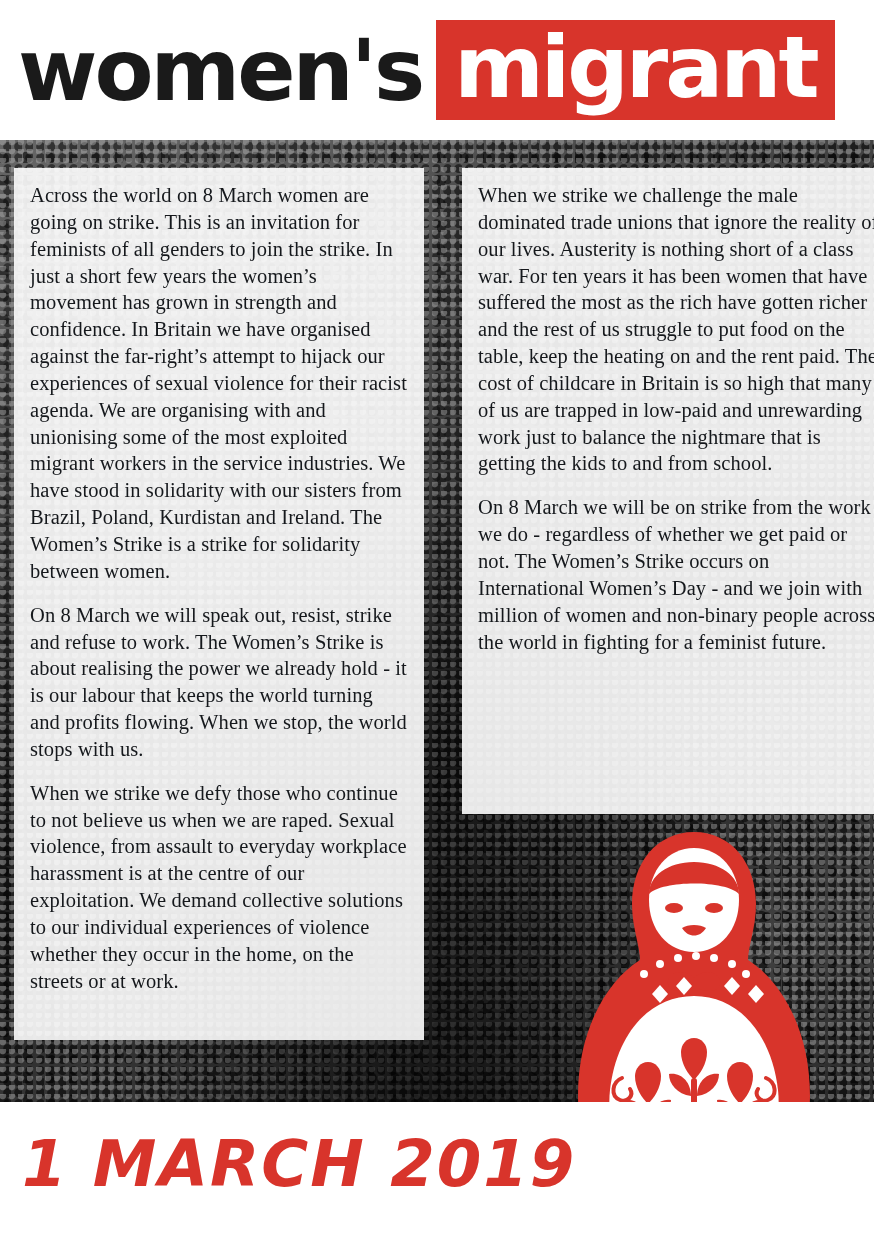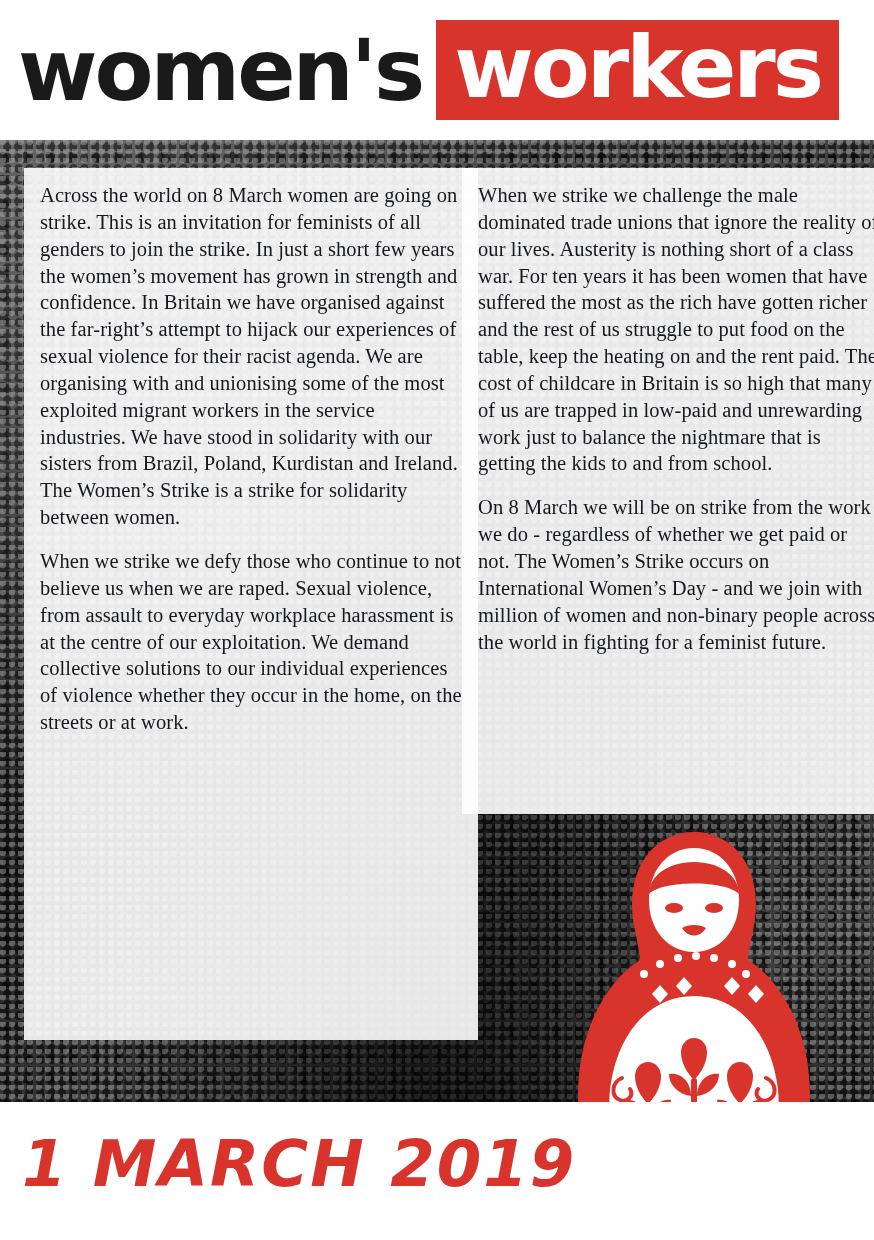--- a/index.html
+++ b/index.html
@@ -93,23 +93,23 @@
 
   
   .col {
     position: absolute;
     background: rgba(255,255,255,0.90);
     box-sizing: border-box;
     padding: 14px 16px 16px 16px;
     color: #15181c;
   }
   .col-left {
-    left: 24px;
+    left: 14px;
     top: 168px;
-    width: 454px;
+    width: 410px;
     height: 872px;
   }
   .col-right {
     left: 462px;
     top: 168px;
     width: 434px;
     height: 646px;
   }
   .col p {
     margin: 0 0 17px 0;
@@ -152,30 +152,31 @@
   }
 </style>
 </head>
 <body>
 
 <div class="poster">
 
   <div class="header">
     <span class="title-word1">women's</span>
     <span class="title-word2-box">
-      <span class="title-word2">workers</span>
+      <span class="title-word2">migrant</span>
     </span>
   </div>
 
   <div class="photo-band">
     <div class="photo-vignette"></div>
   </div>
 
   <div class="col col-left">
     <p>Across the world on 8 March women are going on strike. This is an invitation for feminists of all genders to join the strike. In just a short few years the women’s movement has grown in strength and confidence. In Britain we have organised against the far-right’s attempt to hijack our experiences of sexual violence for their racist agenda. We are organising with and unionising some of the most exploited migrant workers in the service industries. We have stood in solidarity with our sisters from Brazil, Poland, Kurdistan and Ireland. The Women’s Strike is a strike for solidarity between women.</p>
+    <p>On 8 March we will speak out, resist, strike and refuse to work. The Women’s Strike is about realising the power we already hold - it is our labour that keeps the world turning and profits flowing. When we stop, the world stops with us.</p>
     <p>When we strike we defy those who continue to not believe us when we are raped. Sexual violence, from assault to everyday workplace harassment is at the centre of our exploitation. We demand collective solutions to our individual experiences of violence whether they occur in the home, on the streets or at work.</p>
   </div>
 
   <div class="col col-right">
     <p>When we strike we challenge the male dominated trade unions that ignore the reality of our lives. Austerity is nothing short of a class war. For ten years it has been women that have suffered the most as the rich have gotten richer and the rest of us struggle to put food on the table, keep the heating on and the rent paid. The cost of childcare in Britain is so high that many of us are trapped in low-paid and unrewarding work just to balance the nightmare that is getting the kids to and from school.</p>
     <p>On 8 March we will be on strike from the work we do - regardless of whether we get paid or not.  The Women’s Strike occurs on International Women’s Day - and we join with million of women and non-binary people across the world in fighting for a feminist future.</p>
   </div>
 
   <div class="doll">
     <svg viewBox="0 0 292 400" width="292" height="400" aria-hidden="true">

